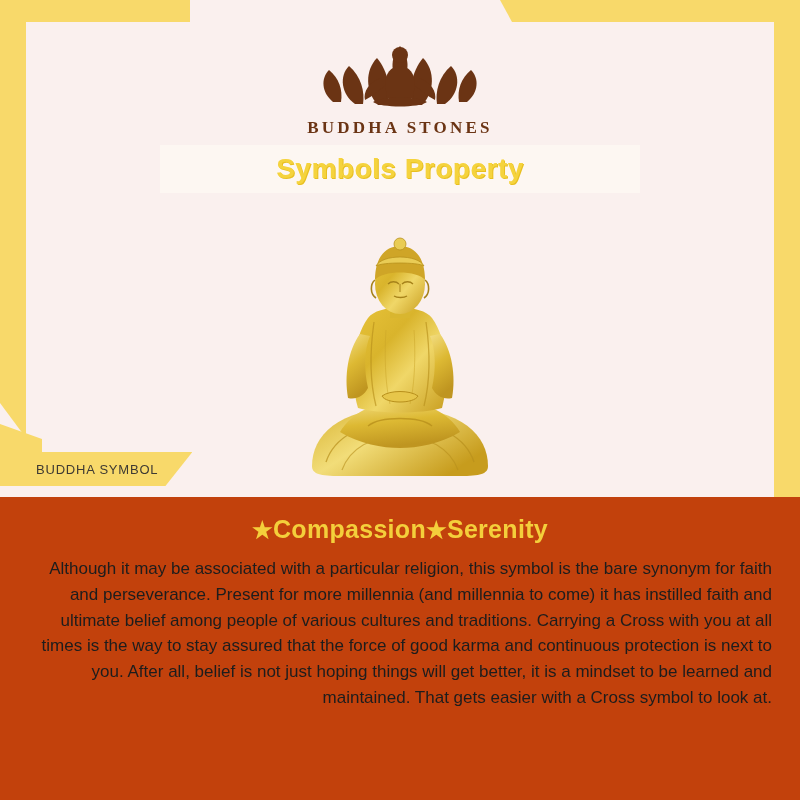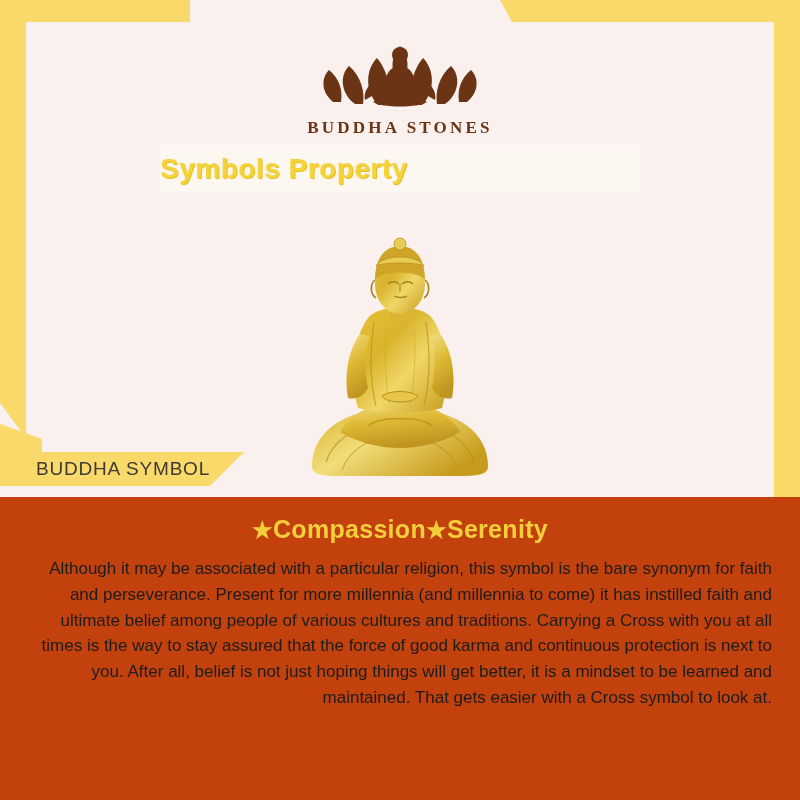--- a/index.html
+++ b/index.html
@@ -90,20 +90,21 @@
   
   .title-band {
     position: absolute;
     top: 145px;
     left: 160px;
     width: 480px;
     height: 48px;
     background: #fdf7f2;
     display: flex;
     align-items: center;
+    justify-content: center;
   }
   .title-band .title-text {
     font-size: 28px;
     font-weight: bold;
     color: #f5d33d;
     text-shadow: 1px 1px 0 #e8bf20;
     letter-spacing: 0.5px;
   }
 
   
@@ -124,21 +125,21 @@
     left: 0;
     top: 452px;
     height: 34px;
     padding: 0 34px 0 36px;
     background: #f8d96a;
     display: flex;
     align-items: center;
     clip-path: polygon(0 0, 100% 0, 86% 100%, 0 100%);
   }
   .symbol-tag .tag-text {
-    font-size: 19px;
+    font-size: 13px;
     color: #3e3a33;
     letter-spacing: 0.8px;
   }
 
   
   .content-panel {
     position: absolute;
     left: 0;
     top: 497px;
     width: 800px;

